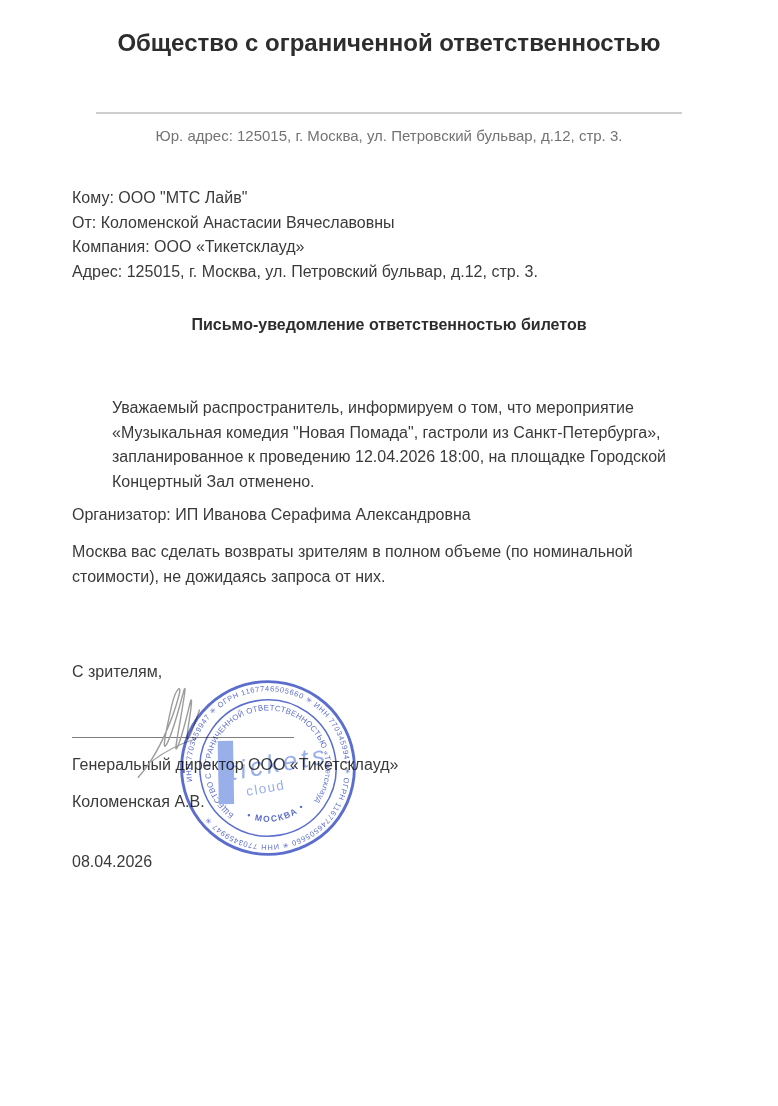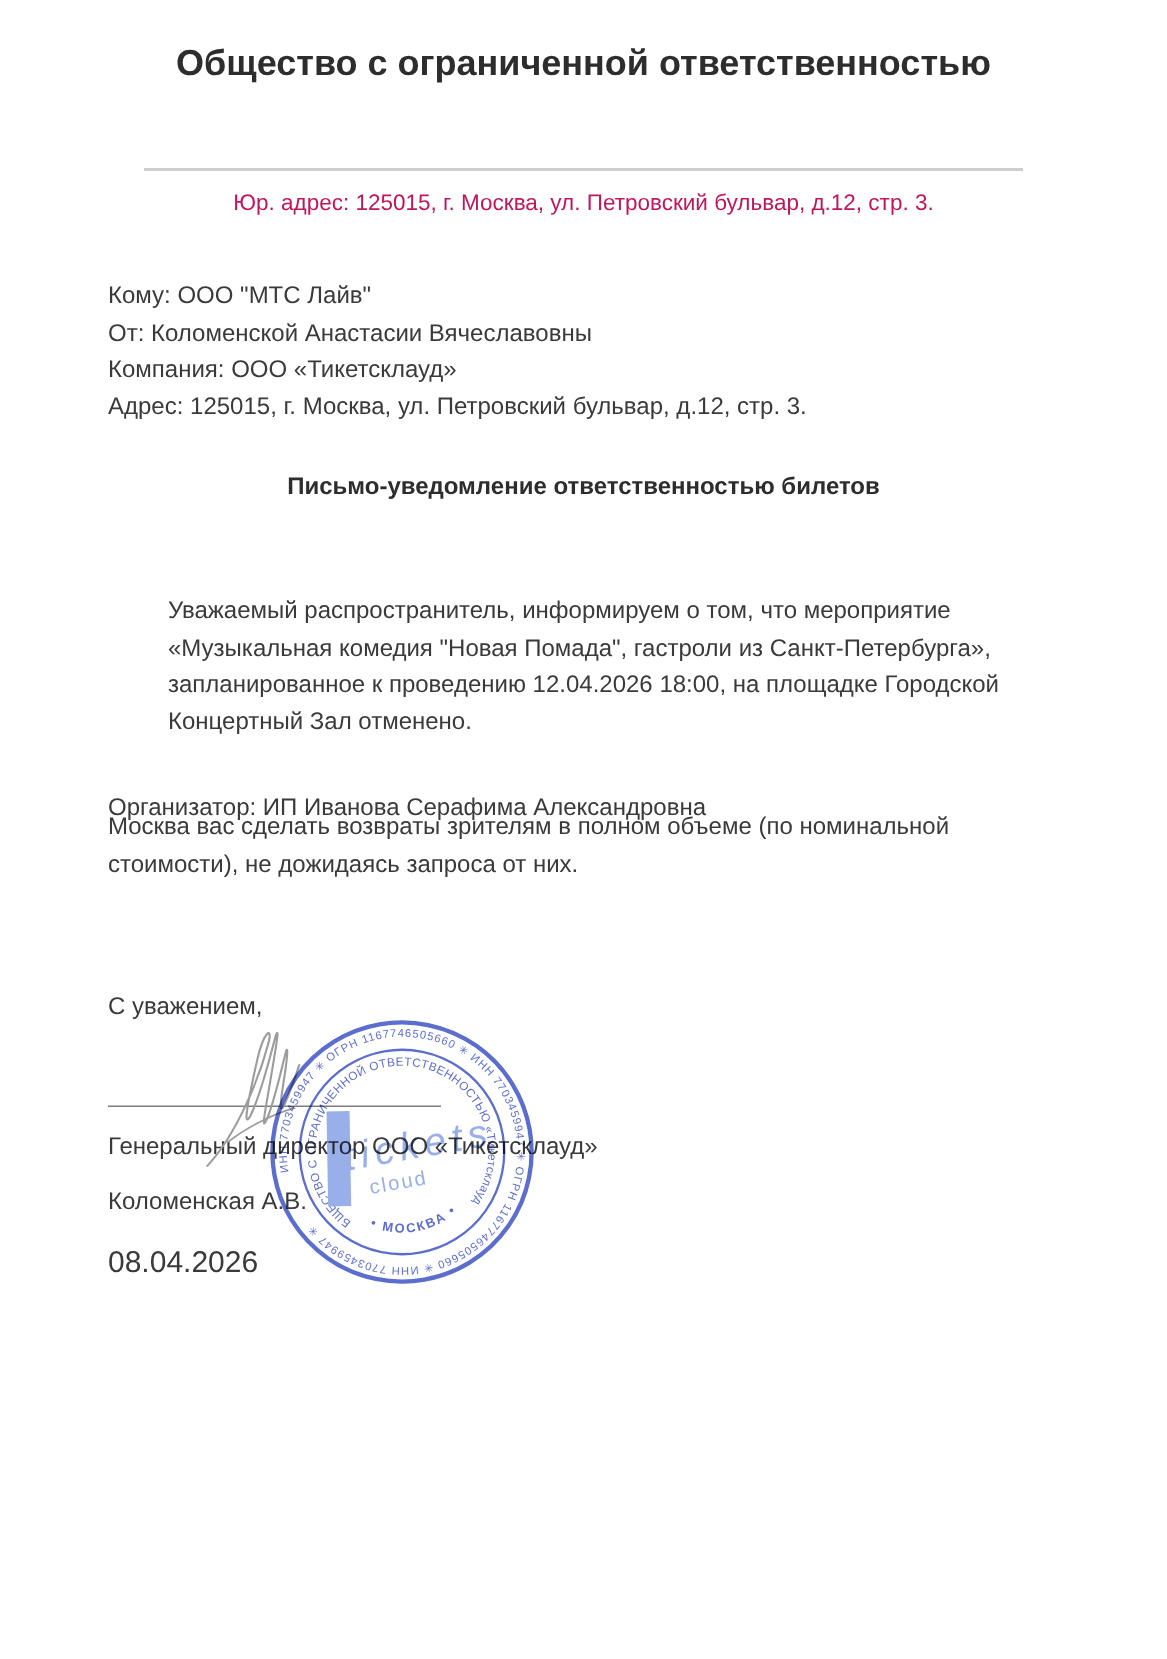--- a/index.html
+++ b/index.html
@@ -13,32 +13,32 @@
     text-decoration:underline;
   }
   .abs{position:absolute;}
   .center{left:0;width:778px;text-align:center;}
   .company-title{
     top:27px;font-size:24px;font-weight:bold;color:#2d2d2d;line-height:32px;
   }
   .divider{
     top:112px;left:96px;width:586px;height:2px;background:#cfcfcf;
   }
-  .legal-address{top:127px;font-size:15px;color:#be185d;}
+  .legal-address{top:127px;font-size:15px;color:#737373;}
   .recipient{top:186px;left:72px;font-size:16px;line-height:24.5px;}
   .subject{top:316px;font-size:16px;font-weight:bold;color:#2d2d2d;}
   .bodytext{left:72px;font-size:16px;line-height:24.5px;}
   .p1{top:396px;margin-left:40px;}
-  .organizer{top:503px;margin-top:24px;}
+  .organizer{top:503px;}
   .p2{top:540px;}
   .closing{top:663px;left:72px;font-size:16px;}
   .sig-line{top:737px;left:72px;width:222px;height:0;border-top:1.5px solid #7d7d7d;}
   .sig-position{top:756px;left:72px;font-size:16px;}
   .sig-name{top:793px;left:72px;font-size:16px;}
-  .sig-date{top:831px;left:72px;font-size:20px;}
+  .sig-date{top:853px;left:72px;font-size:16px;}
   .autograph{top:678px;left:128px;z-index:2;}
   .stamp{
     top:672px;left:172px;width:192px;height:192px;z-index:3;
     mix-blend-mode:multiply;opacity:0.9;pointer-events:none;
   }
   .stamp text{font-family:"Liberation Sans","DejaVu Sans",sans-serif;}
 </style>
 </head>
 <body>
 
@@ -66,21 +66,21 @@
     <div>Концертный Зал отменено.</div>
   </div>
 
   <div class="abs bodytext organizer">Организатор: ИП Иванова Серафима Александровна</div>
 
   <div class="abs bodytext p2">
     <div>Москва вас сделать возвраты зрителям в полном объеме (по номинальной</div>
     <div>стоимости), не дожидаясь запроса от них.</div>
   </div>
 
-  <div class="abs closing">С уважением,</div>
+  <div class="abs closing">С зрителям,</div>
   <div class="abs sig-line"></div>
   <div class="abs sig-position">Генеральный директор ООО «Тикетсклауд»</div>
   <div class="abs sig-name">Коломенская А.В.</div>
   <div class="abs sig-date">08.04.2026</div>
 
   <svg class="abs autograph" width="118" height="102" viewBox="0 0 118 102">
     <g transform="rotate(-8 59 51)">
       <path d="M4,92 C26,74 46,40 56,16 C60,6 54,8 47,26 C38,50 30,72 37,63 C46,50 57,22 61,13 C65,5 61,18 54,40 C47,62 42,76 48,66 C55,54 63,32 66,25 C69,18 67,28 62,44 C58,57 56,66 61,58 C66,50 72,38 74,34" fill="none" stroke="#9c9c9c" stroke-width="1.4" stroke-linecap="round"></path>
       <path d="M20,78 C34,70 52,64 66,62" fill="none" stroke="#9c9c9c" stroke-width="1.1" stroke-linecap="round"></path>
     </g>

